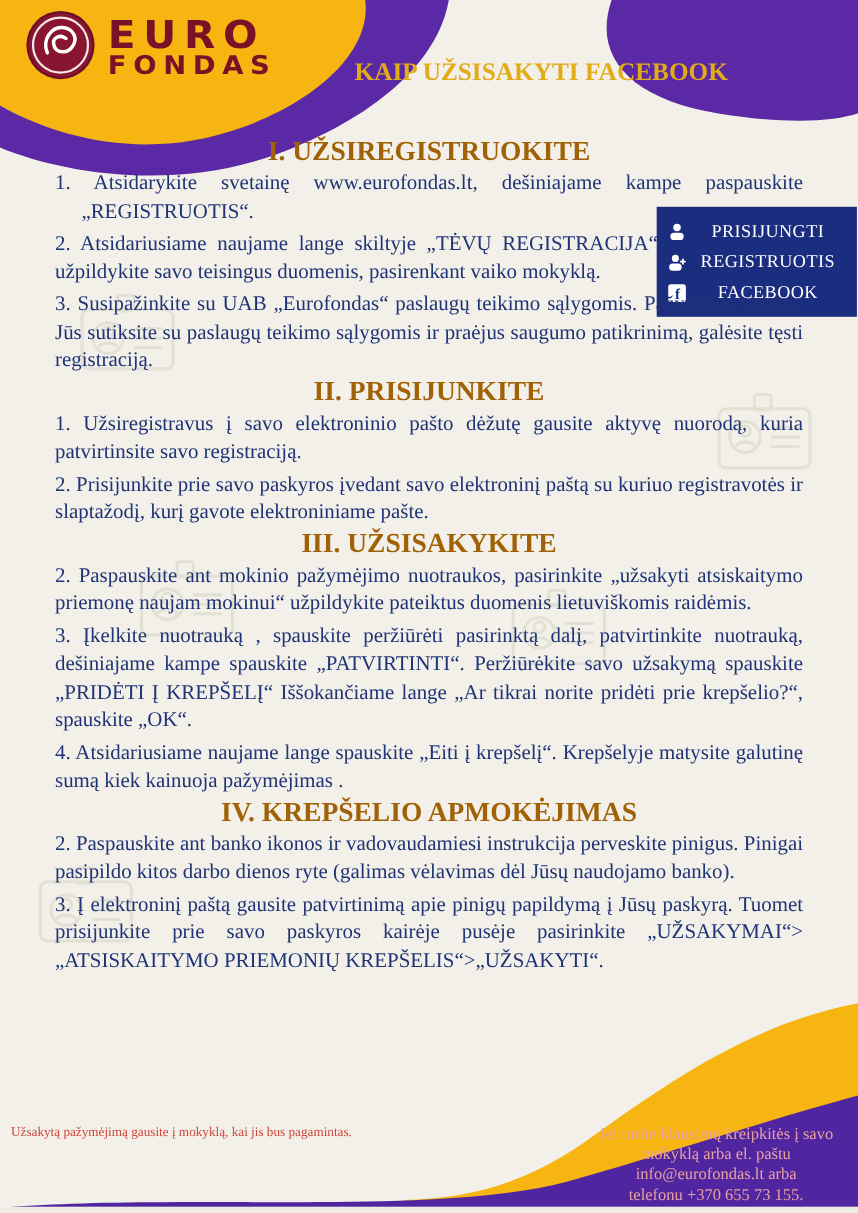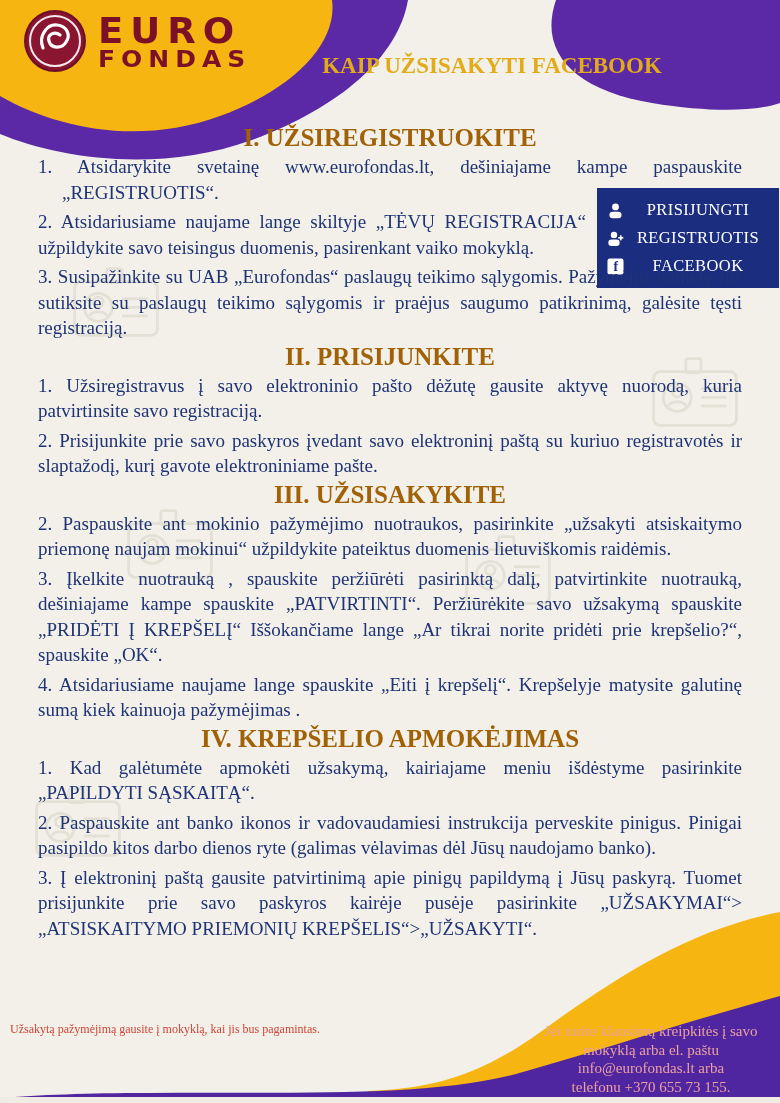--- a/index.html
+++ b/index.html
@@ -22,21 +22,21 @@
     position:absolute;left:252px;top:52px;width:480px;z-index:2;
     text-align:center;color:#e2ab18;font-weight:bold;font-size:23px;line-height:27px;
   }
   
   .content{position:absolute;left:38px;right:38px;top:124px;z-index:2;color:#1f3376;}
   .content h2{
     text-align:center;color:#a16207;font-size:25px;line-height:23px;
     margin:2px 0 5px;font-weight:bold;
   }
   .content p{
-    font-size:19px;line-height:25.5px;margin:0 0 4px;text-align:justify;color:#1f3376;
+    font-size:19px;line-height:25.5px;margin:0 12px 4px;text-align:justify;color:#1f3376;
   }
   .content p.hang{padding-left:24px;text-indent:-24px;}
   .content p.beside-box{max-width:548px;}
   .content p.narrow{max-width:600px;}
   
   .auth-box{
     position:absolute;left:597px;top:188px;width:182px;z-index:2;
     background:#1b2d7e;padding:7px 8px;box-sizing:border-box;
     display:flex;flex-direction:column;justify-content:center;height:100px;
   }
@@ -210,21 +210,20 @@
 
   <section>
     <h2>III. UŽSISAKYKITE</h2>
     <p>2.  Paspauskite ant mokinio pažymėjimo nuotraukos, pasirinkite „užsakyti atsiskaitymo priemonę naujam mokinui“ užpildykite pateiktus duomenis lietuviškomis raidėmis.</p>
     <p>3. Įkelkite nuotrauką , spauskite peržiūrėti pasirinktą dalį, patvirtinkite nuotrauką, dešiniajame kampe spauskite „PATVIRTINTI“. Peržiūrėkite savo užsakymą spauskite „PRIDĖTI Į KREPŠELĮ“ Iššokančiame lange „Ar tikrai norite pridėti prie krepšelio?“, spauskite „OK“.</p>
     <p>4. Atsidariusiame naujame lange spauskite „Eiti į krepšelį“. Krepšelyje matysite galutinę sumą kiek kainuoja pažymėjimas .</p>
   </section>
 
   <section>
     <h2>IV. KREPŠELIO APMOKĖJIMAS</h2>
-    <p>1. Kad galėtumėte apmokėti užsakymą, kairiajame meniu išdėstyme pasirinkite „PAPILDYTI SĄSKAITĄ“.</p>
     <p>2.  Paspauskite ant banko ikonos ir vadovaudamiesi instrukcija perveskite pinigus. Pinigai pasipildo kitos darbo dienos ryte (galimas vėlavimas dėl Jūsų naudojamo banko).</p>
     <p>3. Į elektroninį paštą gausite patvirtinimą apie pinigų papildymą į Jūsų paskyrą. Tuomet prisijunkite prie savo paskyros kairėje pusėje pasirinkite „UŽSAKYMAI“&gt; „ATSISKAITYMO PRIEMONIŲ KREPŠELIS“&gt;„UŽSAKYTI“.</p>
   </section>
 
 </div>
 
 <div class="notes">
   <div>Užsakytą pažymėjimą gausite į mokyklą, kai jis bus pagamintas.</div>
 </div>
 

